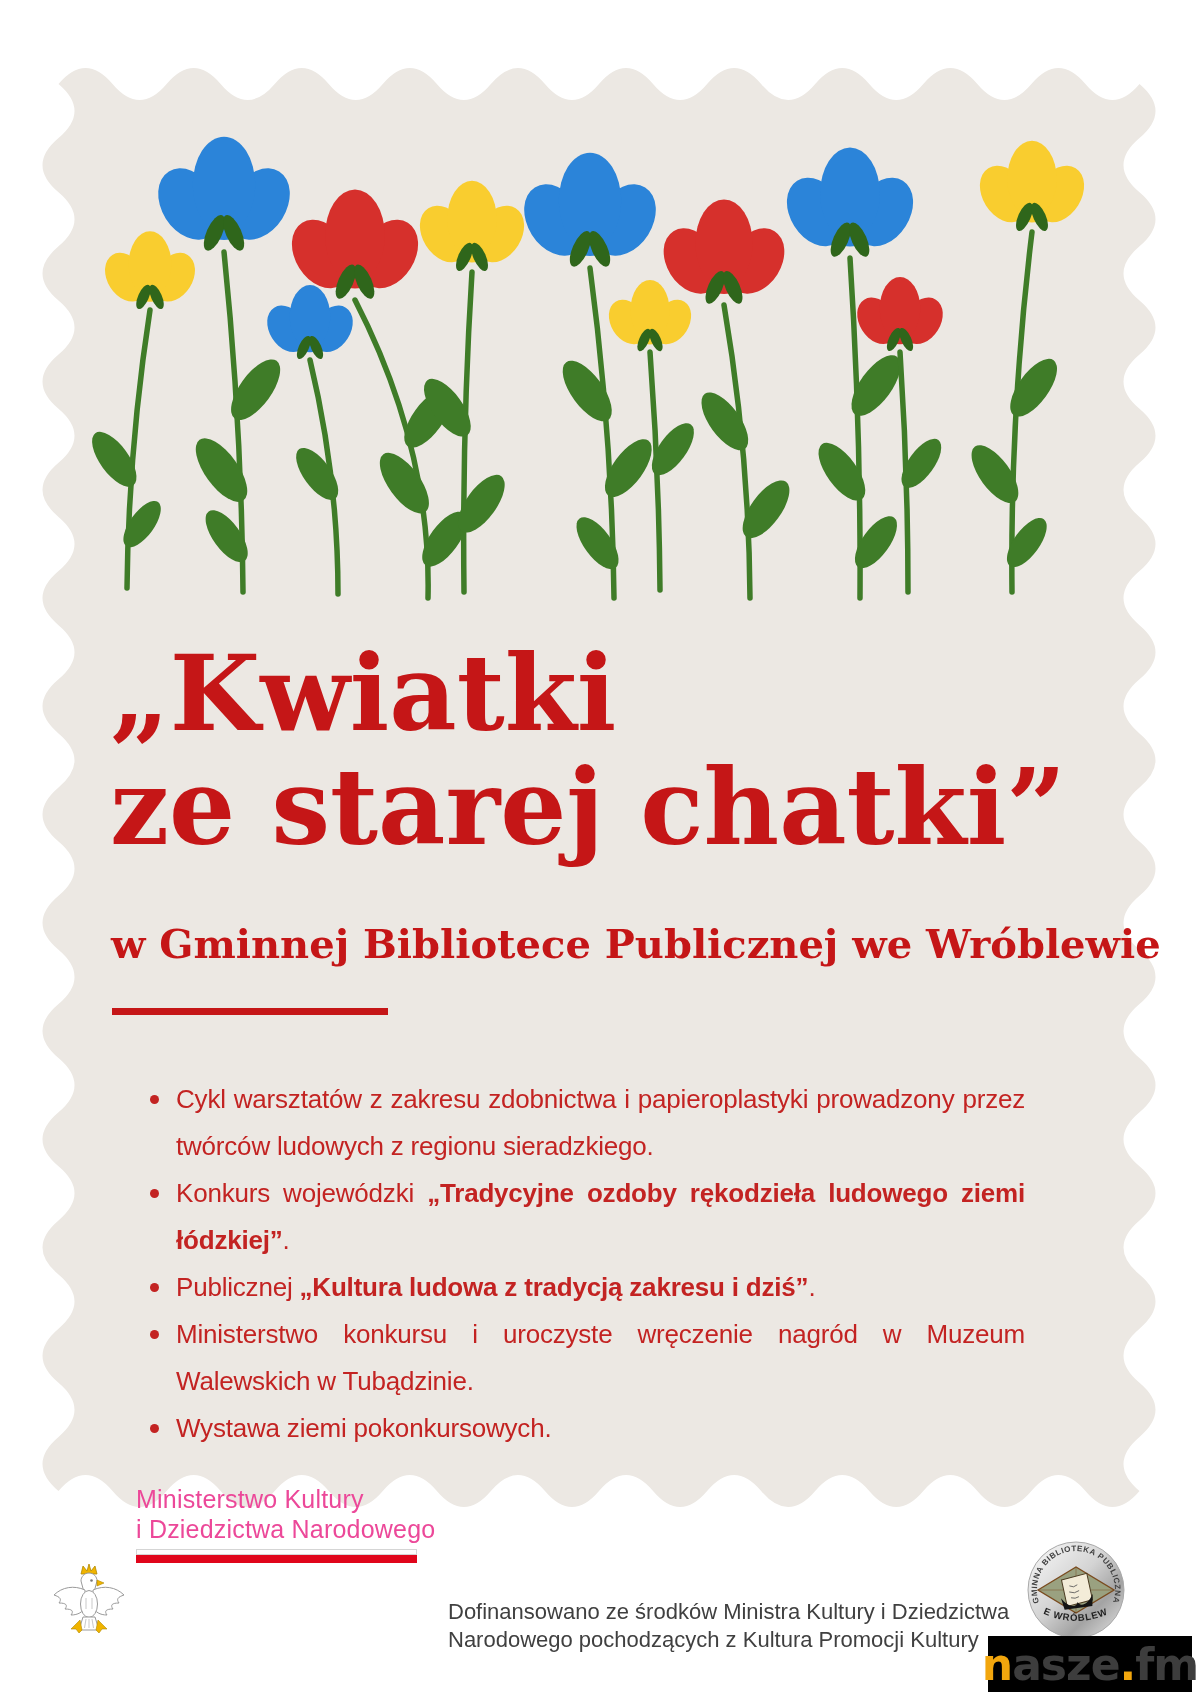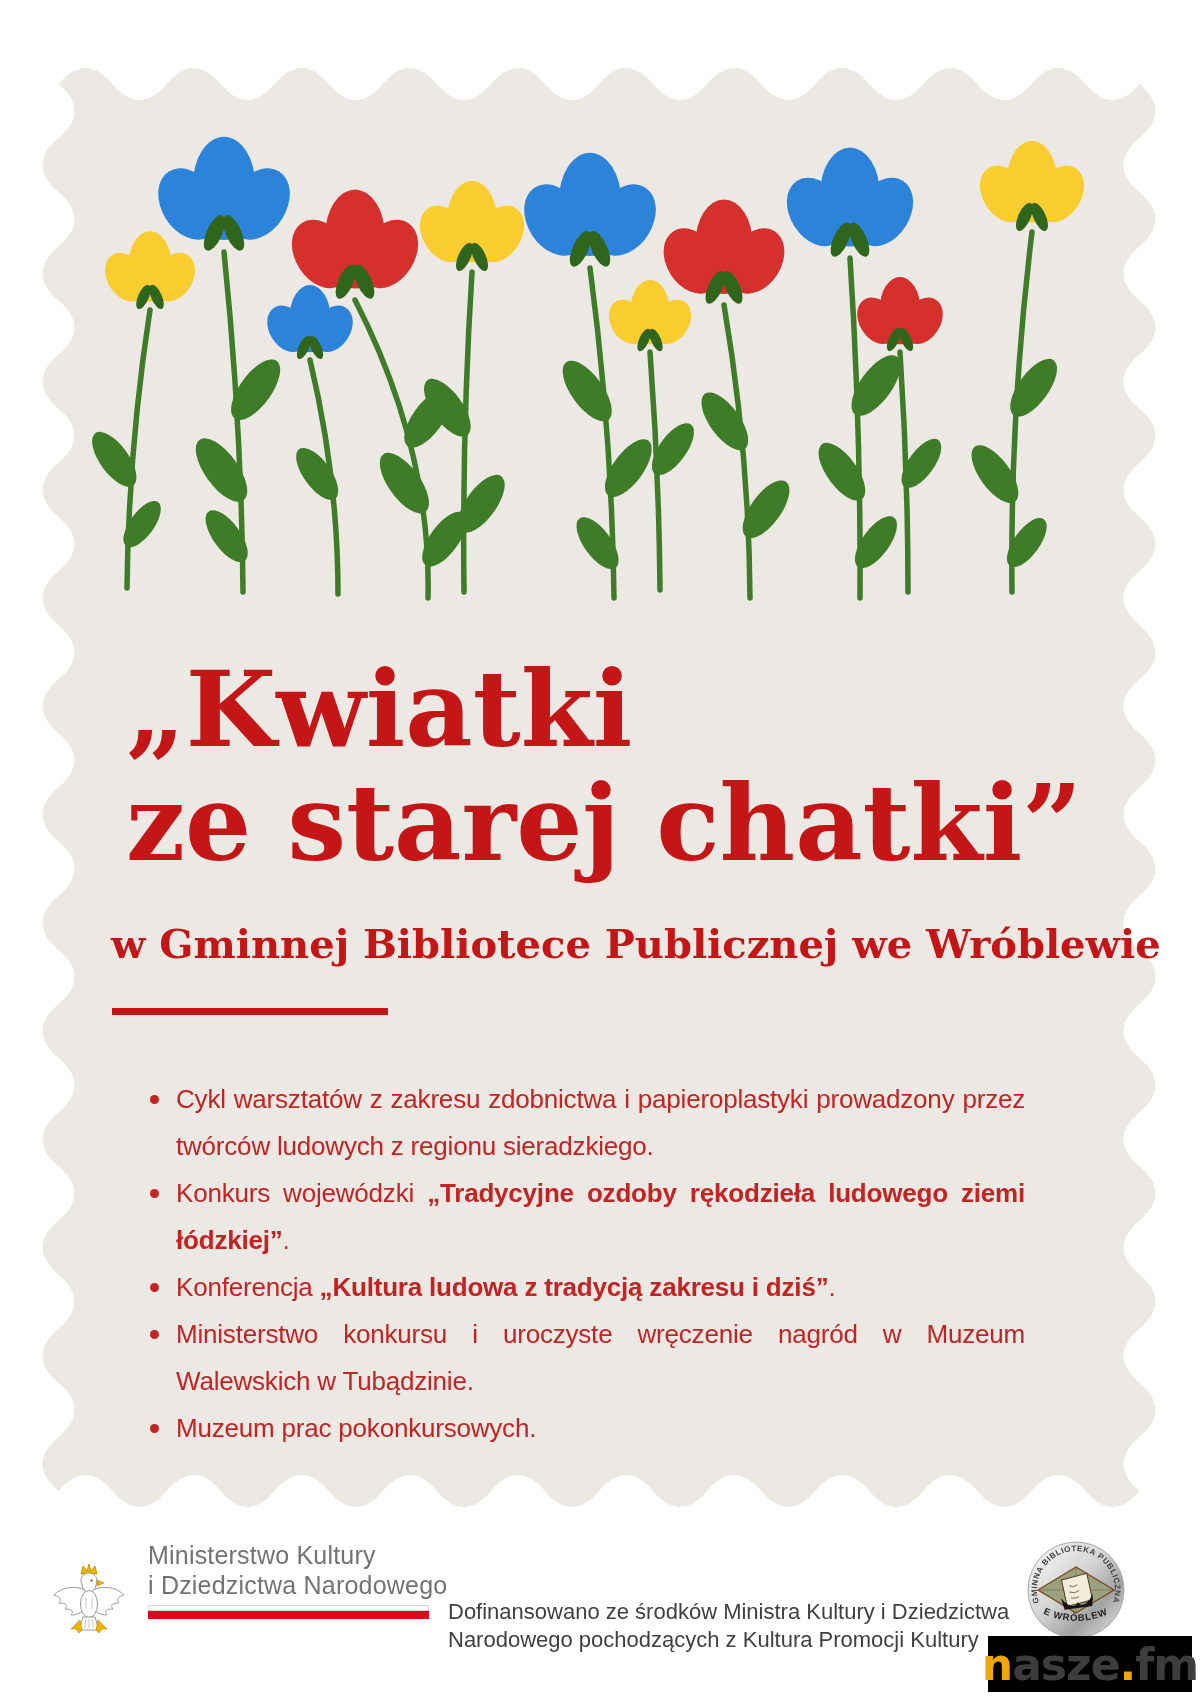--- a/index.html
+++ b/index.html
@@ -1,20 +1,20 @@
 <!DOCTYPE html>
 <html style="--card-bg: #ECE8E3; --title-red: #C51617; --text-red: #C32322; --flower-red: #D6302C; --flower-blue: #2B84D9; --flower-yellow: #F9CD2F; --stem-green: #3F7C28; --sepal-green: #2F661B; --flag-red: #E0051B; --nasze-yellow: #F2A60D; --nasze-gray: #3D3D3D;"><head>
 <meta charset="utf-8">
 <style>
   html,body{margin:0;padding:0;background:#fff;}
   .page{position:relative;width:1200px;height:1697px;background:#fff;overflow:hidden;
         font-family:"Liberation Sans","DejaVu Sans",sans-serif;}
   #card-art{position:absolute;left:0;top:0;width:1200px;height:1697px;}
 
-  .title{position:absolute;left:110px;top:637px;margin:16px;
+  .title{position:absolute;left:110px;top:637px;margin:0;
          font-family:"DejaVu Serif","Liberation Serif",serif;
          font-size:104px;line-height:114px;font-weight:700;
          color:var(--title-red,#C51617);letter-spacing:0;}
   .title span{display:block;white-space:nowrap;}
 
   .subtitle{position:absolute;left:111px;top:920px;
             font-family:"DejaVu Serif","Liberation Serif",serif;
             font-size:40px;font-weight:600;color:var(--title-red,#C51617);white-space:nowrap;}
 
   .rule{position:absolute;left:112px;top:1008px;width:276px;height:7px;
@@ -23,22 +23,22 @@
   .bullets{position:absolute;left:137px;top:1064px;width:876px;margin:12px;padding:0;
            list-style:none;color:var(--text-red,#C32322);
            font-size:26px;line-height:47px;letter-spacing:-0.2px;}
   .bullets li{position:relative;padding-left:27px;text-align:justify;}
   .bullets li::before{content:'';position:absolute;left:1px;top:19px;width:9px;height:9px;
            border-radius:50%;background:var(--text-red,#C32322);}
   .bullets b{font-weight:700;}
 
   .eagle{position:absolute;left:50px;top:1562px;width:78px;height:84px;}
 
-  .ministry{position:absolute;left:136px;top:1540px;color:#737373;
-            font-size:25px;line-height:30px;letter-spacing:0.2px;margin-left:12px;}
+  .ministry{position:absolute;left:136px;top:1484px;color:#ec4899;
+            font-size:25px;line-height:30px;letter-spacing:0.2px;}
   .flag{width:281px;margin-top:5px;}
   .flag-w{height:6px;background:#FDFDFD;border:1px solid #D5D5D5;box-sizing:border-box;}
   .flag-r{height:8px;background:var(--flag-red,#E0051B);}
 
   .funding{position:absolute;left:448px;top:1598px;color:#404040;
            font-size:22px;line-height:27.5px;}
 
   .liblogo{position:absolute;left:1026px;top:1540px;width:100px;height:100px;}
 
   .nasze{position:absolute;left:988px;top:1636px;width:204px;height:56px;background:#000;
@@ -209,23 +209,23 @@
     <span>ze starej chatki”</span>
   </h1>
 
   <div class="subtitle">w Gminnej Bibliotece Publicznej we Wróblewie</div>
 
   <div class="rule"></div>
 
   <ul class="bullets">
     <li><span>Cykl warsztatów z zakresu zdobnictwa i papieroplastyki prowadzony przez twórców ludowych z regionu sieradzkiego.</span><b></b><span></span></li>
     <li><span>Konkurs wojewódzki </span><b>„Tradycyjne ozdoby rękodzieła ludowego ziemi łódzkiej”</b><span>.</span></li>
-    <li><span>Konferencja </span><b>„Kultura ludowa z tradycją zakresu i dziś”</b><span>.</span></li>
+    <li><span>Publicznej </span><b>„Kultura ludowa z tradycją zakresu i dziś”</b><span>.</span></li>
     <li><span>Ministerstwo konkursu i uroczyste wręczenie nagród w Muzeum Walewskich w Tubądzinie.</span><b></b><span></span></li>
-    <li><span>Muzeum prac pokonkursowych.</span><b></b><span></span></li>
+    <li><span>Wystawa ziemi pokonkursowych.</span><b></b><span></span></li>
   </ul>
 
   <svg class="eagle" viewBox="0 0 78 84" xmlns="http://www.w3.org/2000/svg">
     <path d="M31 12 L33 4 L37 9 L39 2 L41 9 L45 4 L47 12 Z" fill="#F0B400" stroke="#B08800" stroke-width="0.8"></path>
     <path d="M39 11 c5 0 8 4 8 8 l-4 15 h-8 l-4 -15 c0 -4 3 -8 8 -8 z" fill="#fff" stroke="#9a9a9a"></path>
     <path d="M47 18 l7 3 -7 3 z" fill="#F0B400" stroke="#B08800" stroke-width="0.6"></path>
     <circle cx="41.5" cy="18.5" r="1.3" fill="#777"></circle>
     <path d="M35 28 C 24 23 12 25 4 33 C 10 35 12 37 9 41 C 16 41 18 43 15 47 C 22 47 24 49 21 53 C 28 53 33 50 35 45 Z" fill="#fff" stroke="#9a9a9a"></path>
     <path d="M43 28 C 54 23 66 25 74 33 C 68 35 66 37 69 41 C 62 41 60 43 63 47 C 56 47 54 49 57 53 C 50 53 45 50 43 45 Z" fill="#fff" stroke="#9a9a9a"></path>
     <ellipse cx="39" cy="42" rx="8.5" ry="13.5" fill="#fff" stroke="#9a9a9a"></ellipse>

